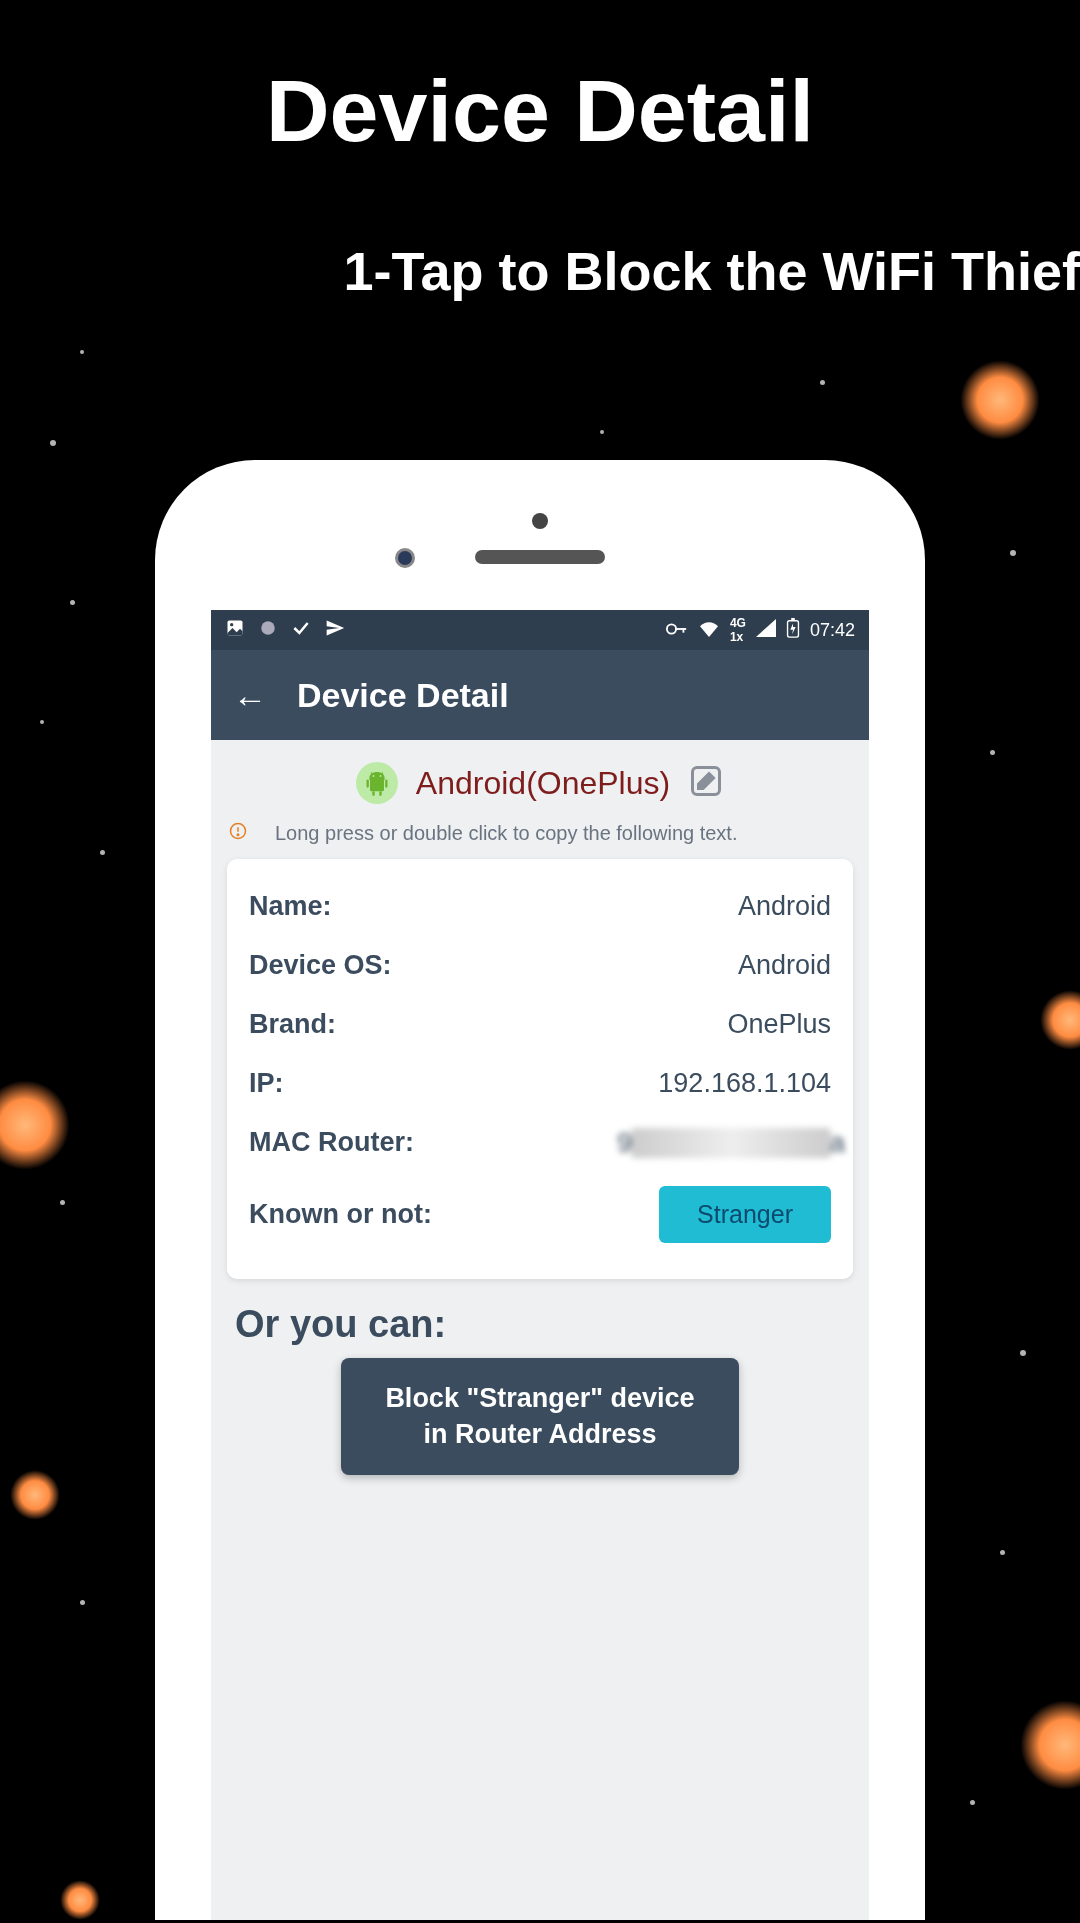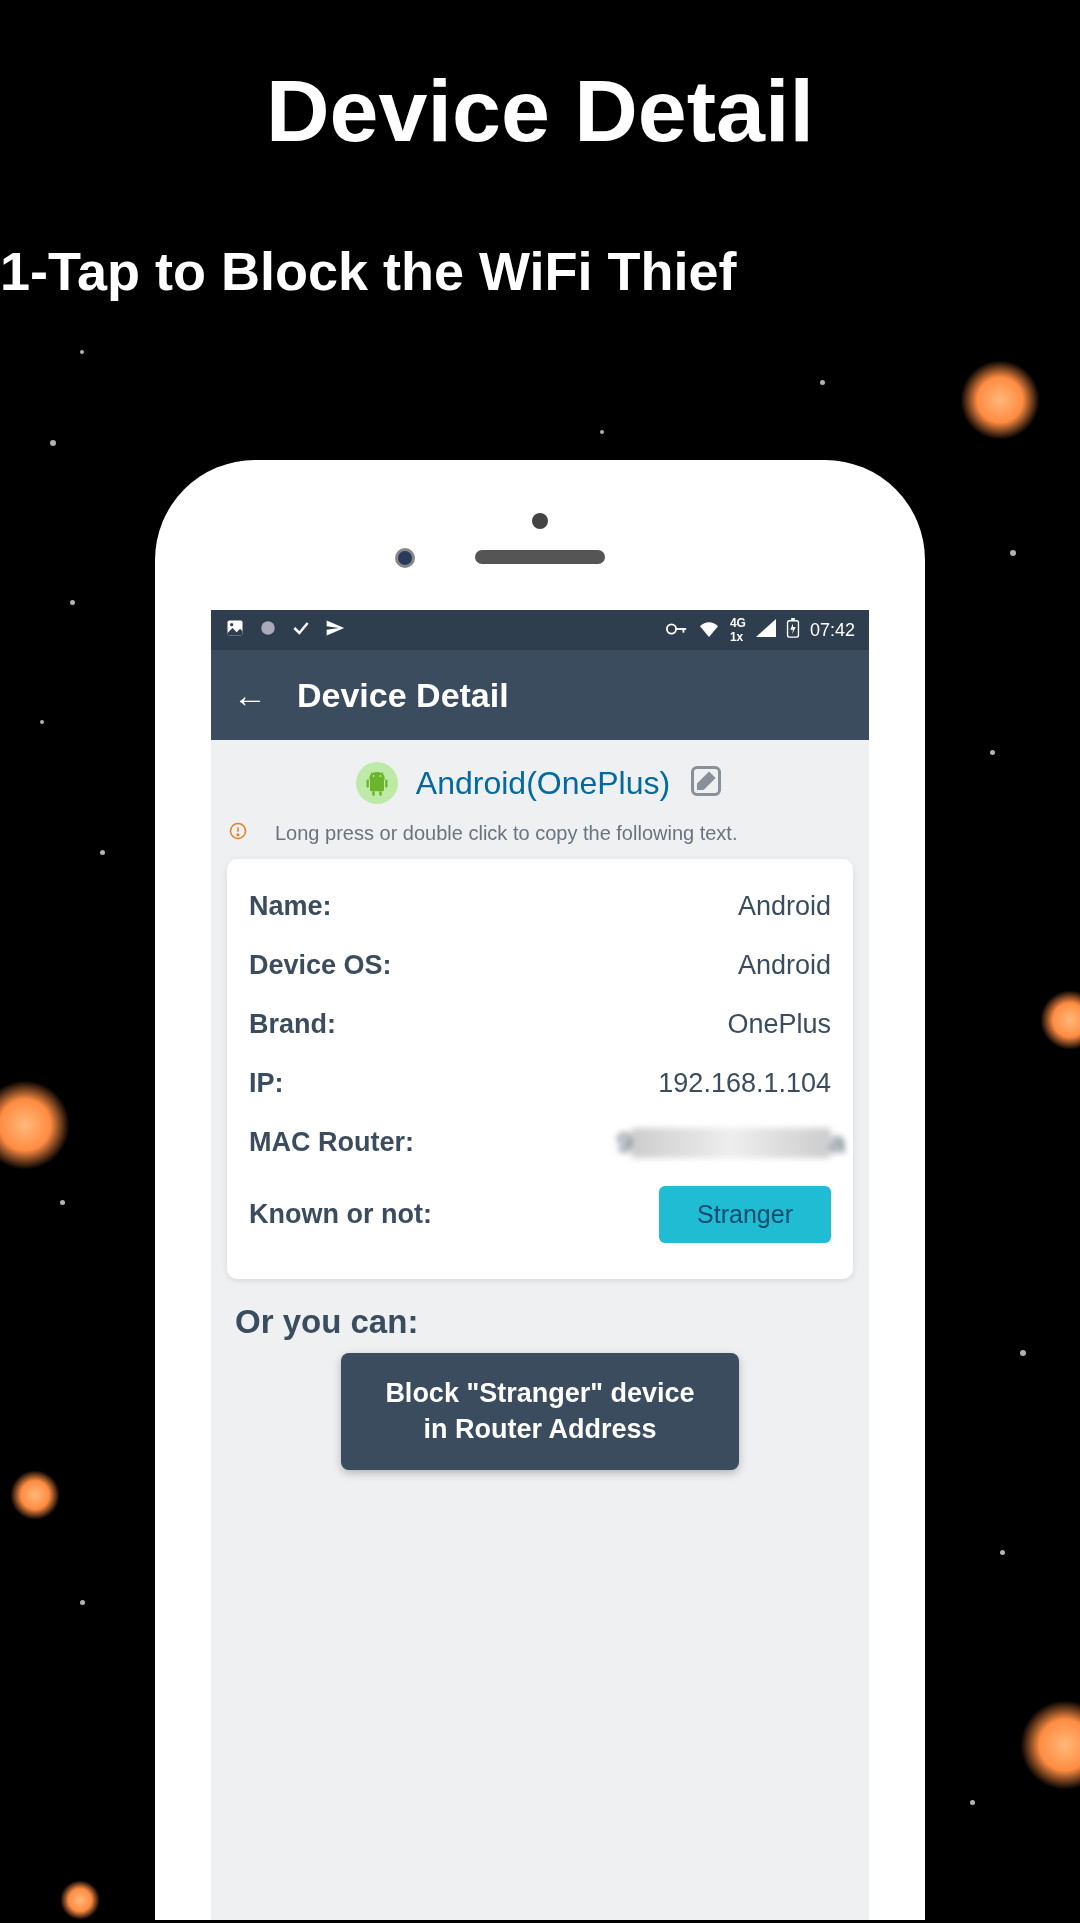--- a/index.html
+++ b/index.html
@@ -23,21 +23,21 @@
   width: 100%;
   text-align: center;
   color: #fff;
   font-size: 88px;
   font-weight: 700;
 }
 .promo-subtitle {
   position: absolute;
   top: 240px;
   width: 100%;
-  text-align: left;
+  text-align: right;
   color: #fff;
   font-size: 54px;
   font-weight: 700;
 }
 .phone {
   position: absolute;
   top: 460px;
   left: 155px;
   width: 770px;
   height: 1460px;
@@ -83,21 +83,21 @@
 .app-title { color: #fff; font-size: 34px; font-weight: 700; }
 .device-header {
   display: flex; align-items: center; justify-content: center;
   gap: 18px; padding: 22px 0 8px;
 }
 .android-icon {
   width: 42px; height: 42px; background: #bdeaa6; border-radius: 50%;
   display: flex; align-items: center; justify-content: center;
 }
 .android-svg { width: 28px; height: 28px; }
-.device-name { font-size: 32px; color: #0369a1; font-weight: 500; }
+.device-name { font-size: 32px; color: #7f1d1d; font-weight: 500; }
 .edit-icon { width: 36px; height: 36px; color: #888; }
 .hint-row {
   display: flex; align-items: center; gap: 28px;
   padding: 10px 18px 14px; color: #6a7480; font-size: 20px;
 }
 .hint-icon { color: #e67e22; font-size: 18px; }
 .card {
   margin: 0 16px; background: #fff; border-radius: 10px;
   box-shadow: 0 2px 6px rgba(0,0,0,0.1); padding: 18px 22px 22px;
 }
@@ -114,21 +114,21 @@
   position: relative;
 }
 .mac-blur::before { content: "9"; position: absolute; left: -14px; top: 0; color: #3b4c5e; font-size: 27px; filter: none; }
 .mac-blur::after { content: "a"; position: absolute; right: -14px; top: 0; color: #3b4c5e; font-size: 27px; filter: none; }
 .stranger-btn {
   background: #1fbcd3; color: #0c4a6e; border: none;
   padding: 14px 38px; font-size: 25px; font-weight: 400;
   border-radius: 6px;
 }
 .or-section { padding: 24px 24px 18px; }
-.or-title { font-size: 33px; font-weight: 800; color: #3b4c5e; }
+.or-title { font-size: 38px; font-weight: 800; color: #3b4c5e; }
 .block-btn {
   display: block; margin: 12px auto 0; background: #3b4c5e; color: #fff;
   border: none; border-radius: 8px; padding: 22px 44px;
   font-size: 27px; font-weight: 600; text-align: center; line-height: 1.35;
   box-shadow: 0 3px 8px rgba(0,0,0,0.25);
 }
 </style>
 </head>
 <body>
 

